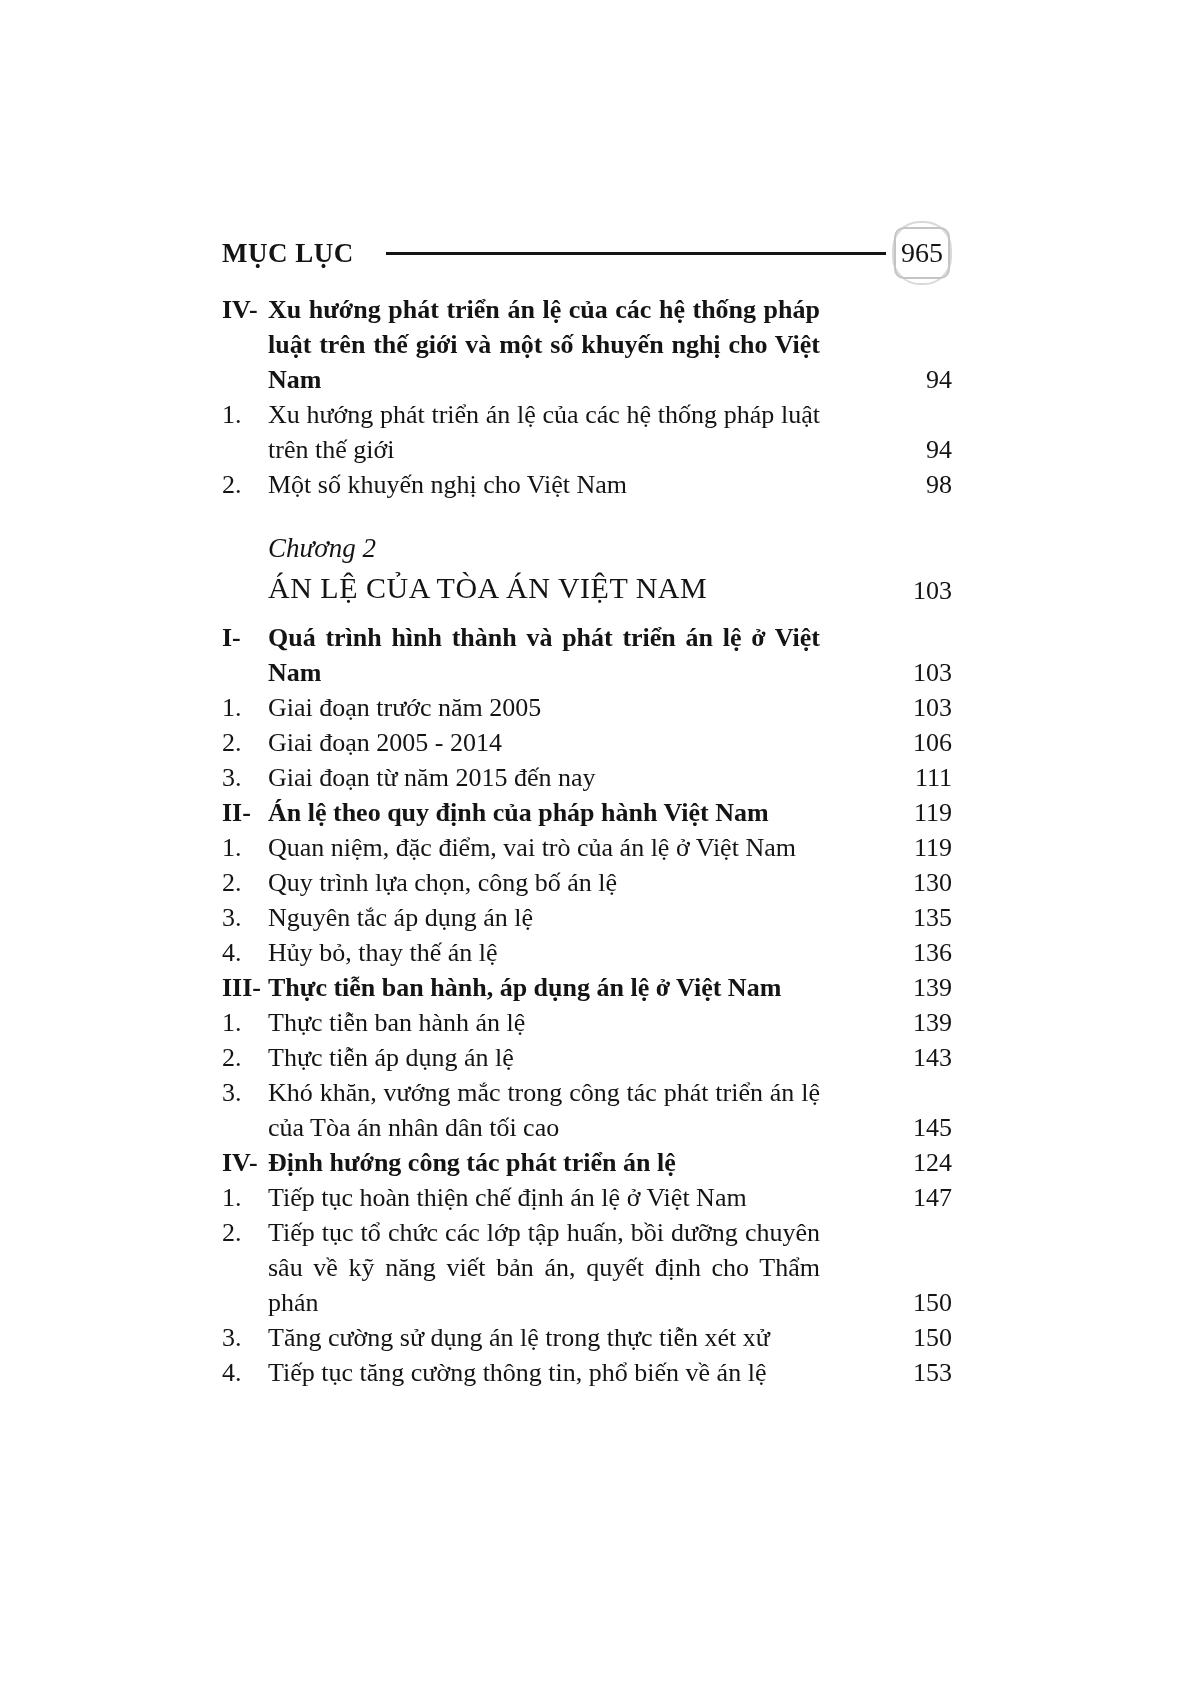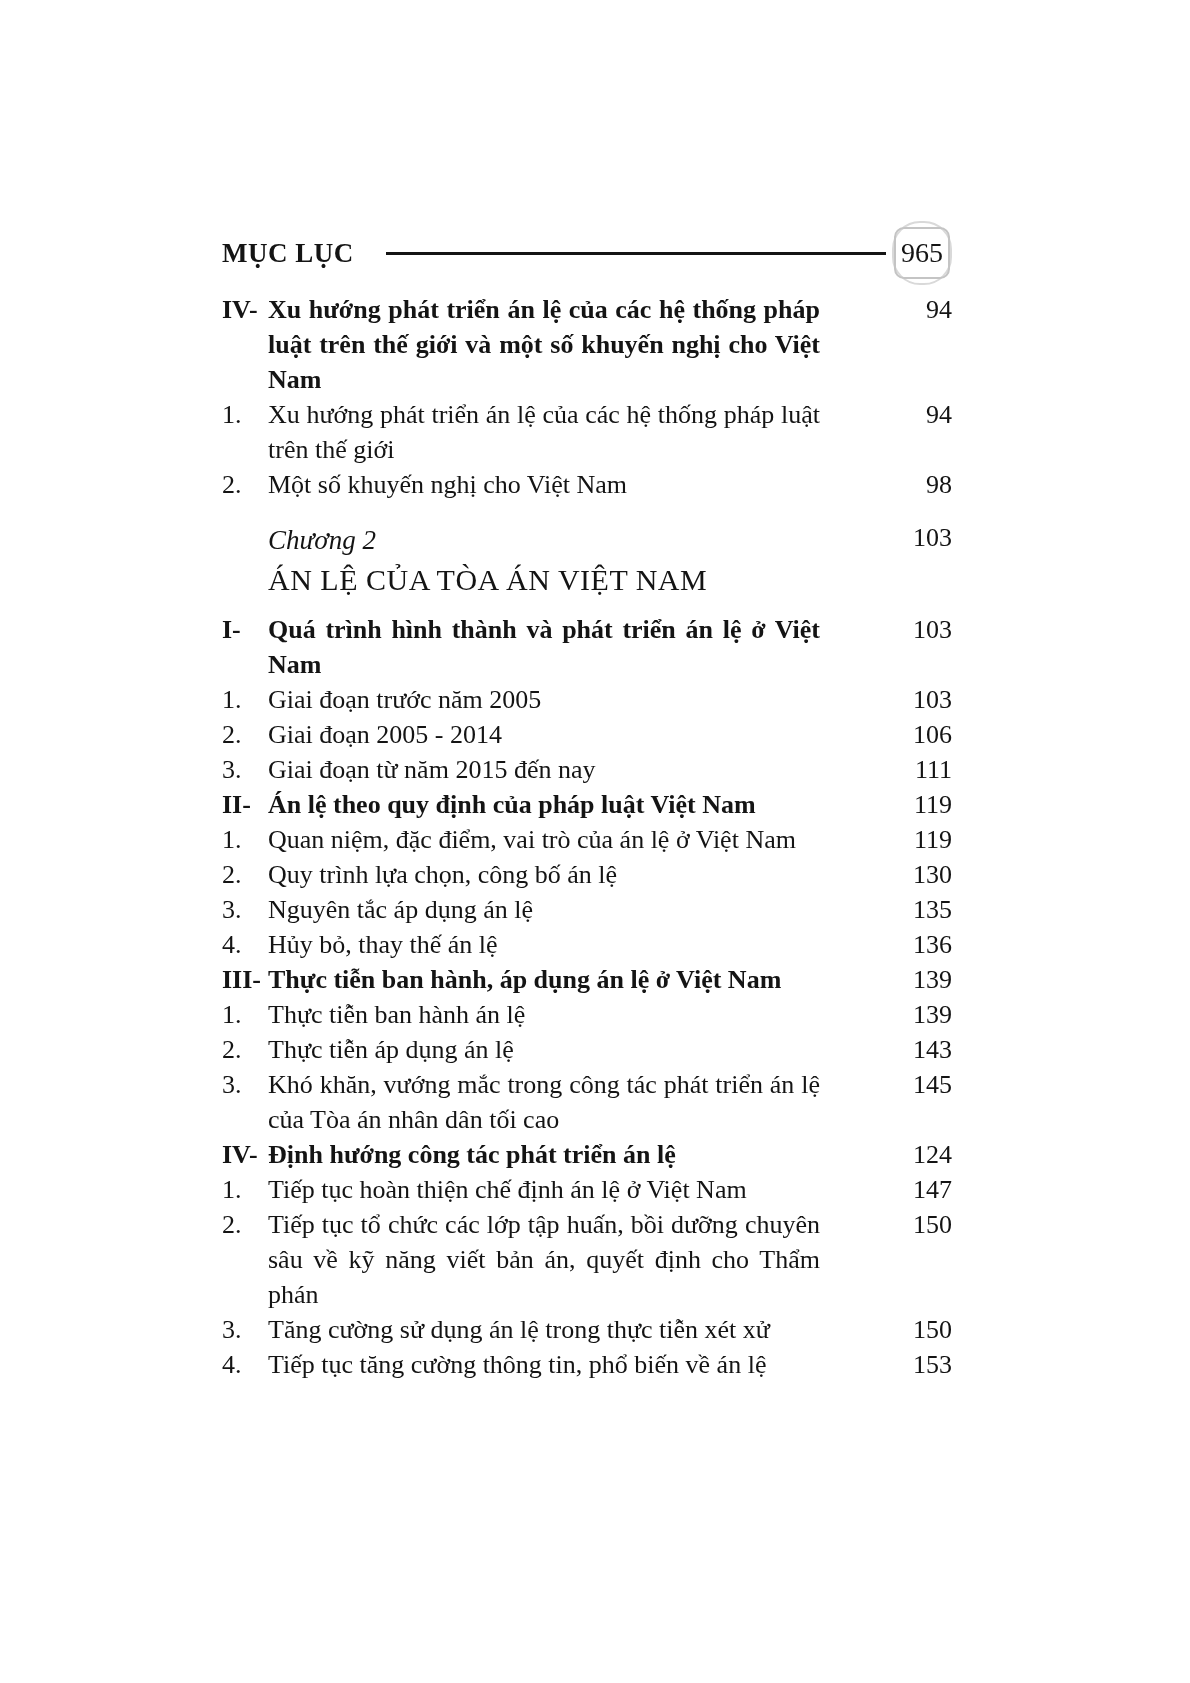--- a/index.html
+++ b/index.html
@@ -68,40 +68,41 @@
 
   
   .toc {
     position: absolute;
     left: 222px;
     top: 292px;
     width: 730px;
   }
   .toc-entry {
     display: flex;
+    align-items: flex-end;
     font-size: 26px;
     line-height: 35px;
   }
   .toc-entry .marker {
     flex: 0 0 46px;
     align-self: flex-start;
   }
   .toc-entry .text {
     flex: 0 0 552px;
     text-align: justify;
   }
   .toc-entry .page {
     flex: 1 1 auto;
     text-align: right;
     font-weight: normal;
   }
   .section-entry { font-weight: bold; }
   .section-entry .page { font-weight: normal; }
 
-  .chapter-entry { margin: 18px 0 12px 0; }
+  .chapter-entry { margin: 26px 0 12px 0; }
   .chapter-text { display: block; text-align: center; }
   .chapter-label {
     display: block;
     font-style: italic;
     font-size: 27px;
     line-height: 40px;
   }
   .chapter-title {
     display: block;
     font-size: 30px;
@@ -161,21 +162,21 @@
         <span class="text">Giai đoạn 2005 - 2014</span>
         <span class="page">106</span>
       </div>
       <div class="toc-entry item-entry">
         <span class="marker">3.</span>
         <span class="text">Giai đoạn từ năm 2015 đến nay</span>
         <span class="page">111</span>
       </div>
       <div class="toc-entry section-entry">
         <span class="marker">II-</span>
-        <span class="text">Án lệ theo quy định của pháp luật Việt Nam</span>
+        <span class="text">Án lệ theo quy định của pháp hành Việt Nam</span>
         <span class="page">119</span>
       </div>
       <div class="toc-entry item-entry">
         <span class="marker">1.</span>
         <span class="text">Quan niệm, đặc điểm, vai trò của án lệ ở Việt Nam</span>
         <span class="page">119</span>
       </div>
       <div class="toc-entry item-entry">
         <span class="marker">2.</span>
         <span class="text">Quy trình lựa chọn, công bố án lệ</span>

